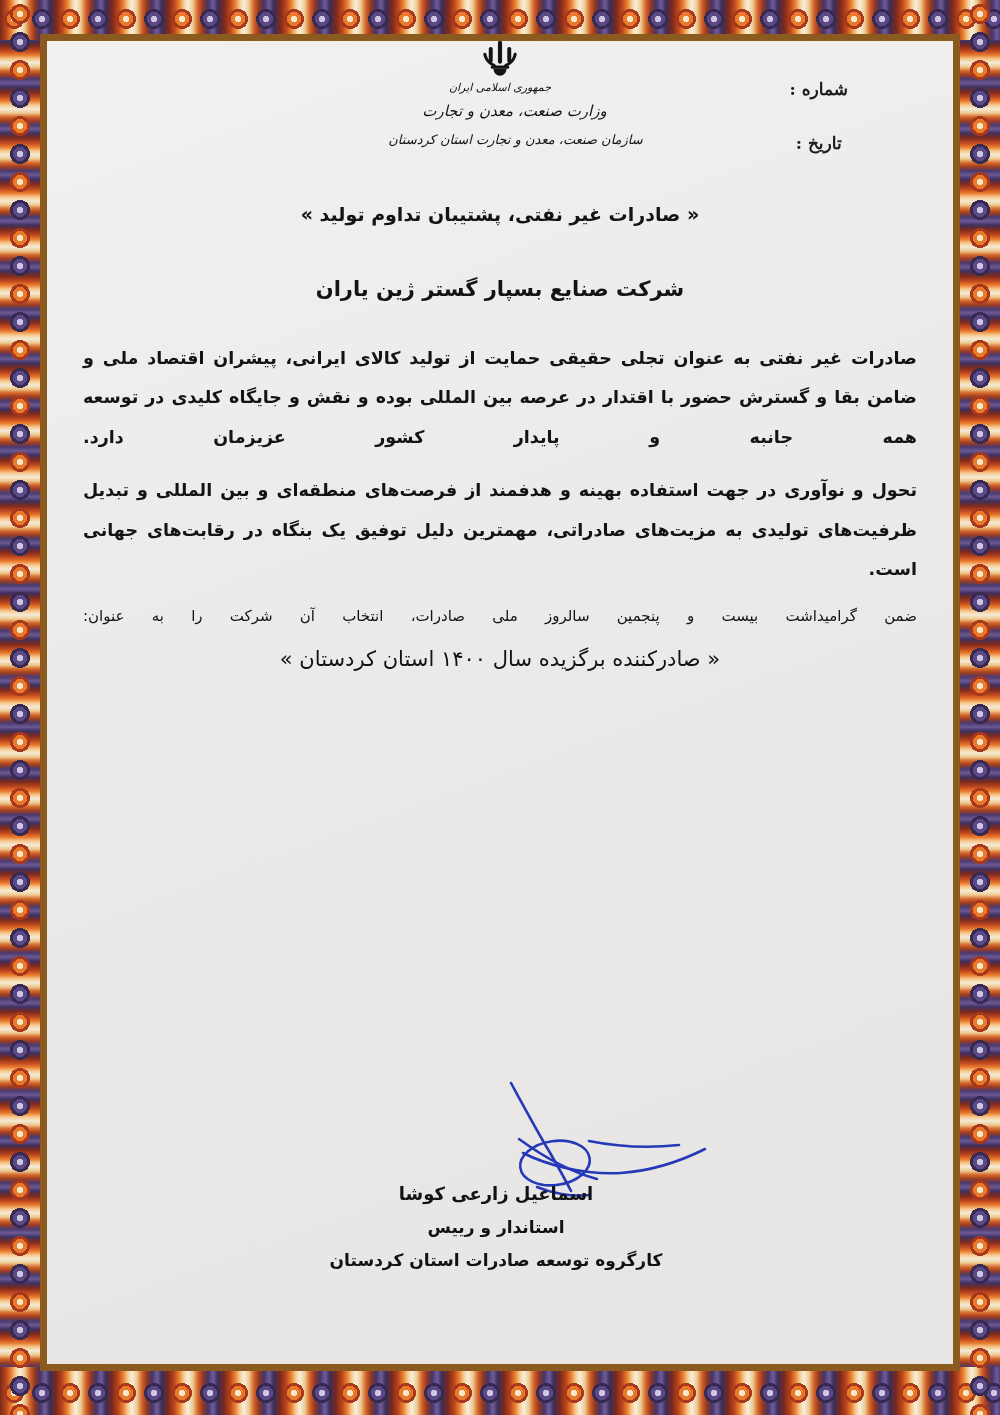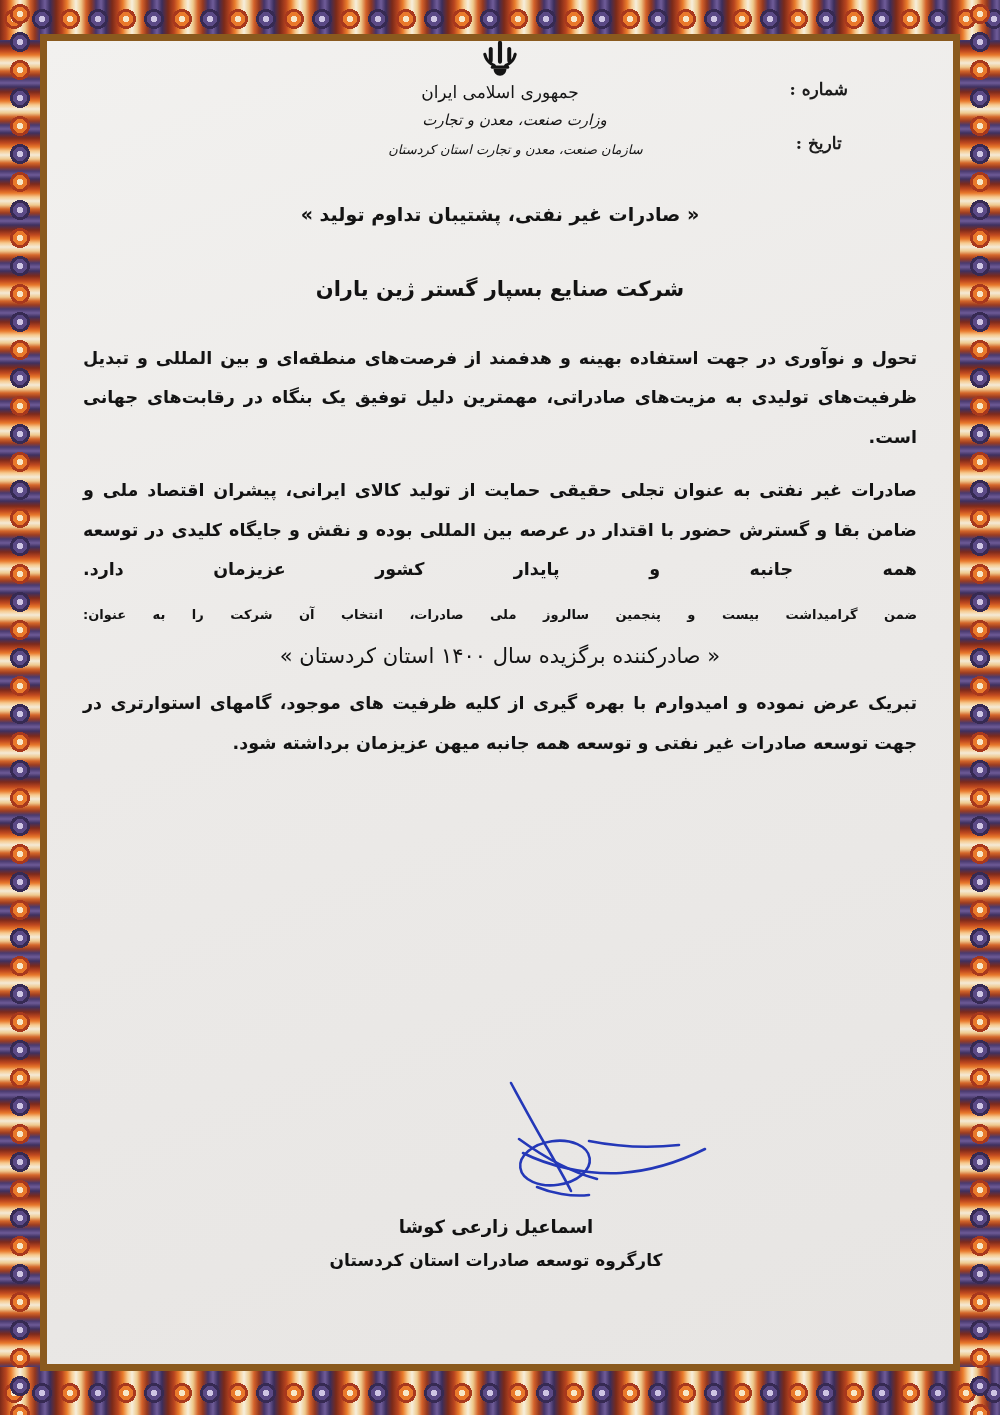--- a/index.html
+++ b/index.html
@@ -134,21 +134,21 @@
   }
   .lh-lines {
     position: absolute;
     top: 38px;
     left: 0; right: 0;
     text-align: center;
     color: #141414;
     font-family: "DejaVu Serif", "Liberation Serif", serif;
     line-height: 1.55;
   }
-  .lh-line-1 { font-size: 17px; letter-spacing: .2px; }
+  .lh-line-1 { font-size: 11px; letter-spacing: .2px; font-style: italic; }
   .lh-line-2 { font-size: 15px; margin-top: 4px; font-style: italic; margin-left: 29px; }
   .lh-line-3 { font-size: 13px; margin-top: 7px; font-style: italic; padding-left: 31px; }
 
   .meta {
     position: absolute;
     right: 105px;
     top: 38px;
     text-align: center;
     direction: rtl;
     color: #1c1c1c;
@@ -191,22 +191,22 @@
     line-height: 2.25;
     margin: 0 0 14px 0;
     text-align: justify;
     text-align-last: justify;
     padding: 0 14px;
   }
   .para.last-natural {
     text-align-last: right;
   }
   .lead-in {
-    font-size: 13px;
-    font-weight: bold;
+    font-size: 15px;
+    font-weight: normal;
     margin: 18px 0 4px 0;
     text-align: justify;
     text-align-last: justify;
     padding: 0 14px;
   }
   .award {
     text-align: center;
     font-size: 21px;
     font-weight: normal;
     margin: 22px 0 16px 0;
@@ -274,37 +274,37 @@
 
       <div class="meta">
         <div class="meta-row">شماره :</div>
         <div class="meta-row">تاریخ :</div>
       </div>
     </div>
 
     <div class="content">
       <p class="slogan">« صادرات غیر نفتی، پشتیبان تداوم تولید »</p>
       <p class="recipient">شرکت صنایع بسپار گستر ژین یاران</p>
+      <p class="para">صادرات غیر نفتی به عنوان تجلی حقیقی حمایت از تولید کالای ایرانی، پیشران اقتصاد ملی و ضامن بقا و گسترش حضور با اقتدار در عرصه بین المللی بوده و نقش و جایگاه کلیدی در توسعه همه جانبه و پایدار کشور عزیزمان دارد.</p>
       <p class="para">تحول و نوآوری در جهت استفاده بهینه و هدفمند از فرصت‌های منطقه‌ای و بین المللی و تبدیل ظرفیت‌های تولیدی به مزیت‌های صادراتی، مهمترین دلیل توفیق یک بنگاه در رقابت‌های جهانی است.</p>
-      <p class="para">صادرات غیر نفتی به عنوان تجلی حقیقی حمایت از تولید کالای ایرانی، پیشران اقتصاد ملی و ضامن بقا و گسترش حضور با اقتدار در عرصه بین المللی بوده و نقش و جایگاه کلیدی در توسعه همه جانبه و پایدار کشور عزیزمان دارد.</p>
       <p class="lead-in">ضمن گرامیداشت بیست و پنجمین سالروز ملی صادرات، انتخاب آن شرکت را به عنوان:</p>
       <p class="award">« صادرکننده برگزیده سال ۱۴۰۰ استان کردستان »</p>
-      <p class="para last-natural">تبریک عرض نموده و امیدوارم با بهره گیری از کلیه ظرفیت های موجود، گامهای استوارتری در جهت توسعه صادرات غیر نفتی و توسعه همه جانبه میهن عزیزمان برداشته شود.</p>
     </div>
 
     <svg class="signature-mark" viewBox="0 0 230 165" aria-hidden="true">
       <g fill="none" stroke="#2438b8" stroke-width="2.6" stroke-linecap="round" stroke-linejoin="round">
         <path d="M18 4 C30 26 44 52 56 72 C64 86 72 100 78 112"></path>
         <ellipse cx="62" cy="84" rx="35" ry="22" transform="rotate(-8 62 84)"></ellipse>
         <path d="M30 74 C54 86 90 96 128 94 C156 92 184 84 212 70"></path>
         <path d="M96 62 C116 66 150 70 186 66"></path>
         <path d="M44 108 C58 114 78 118 96 116"></path>
         <path d="M26 60 C48 76 74 92 104 100"></path>
       </g>
     </svg>
 
     <div class="signature-block">
       <div class="sig-name">اسماعیل زارعی کوشا</div>
+      <div class="sig-title">استاندار و رییس</div>
       <div class="sig-org">کارگروه توسعه صادرات استان کردستان</div>
     </div>
 
   </div>
 </div>
 
 </body></html>

